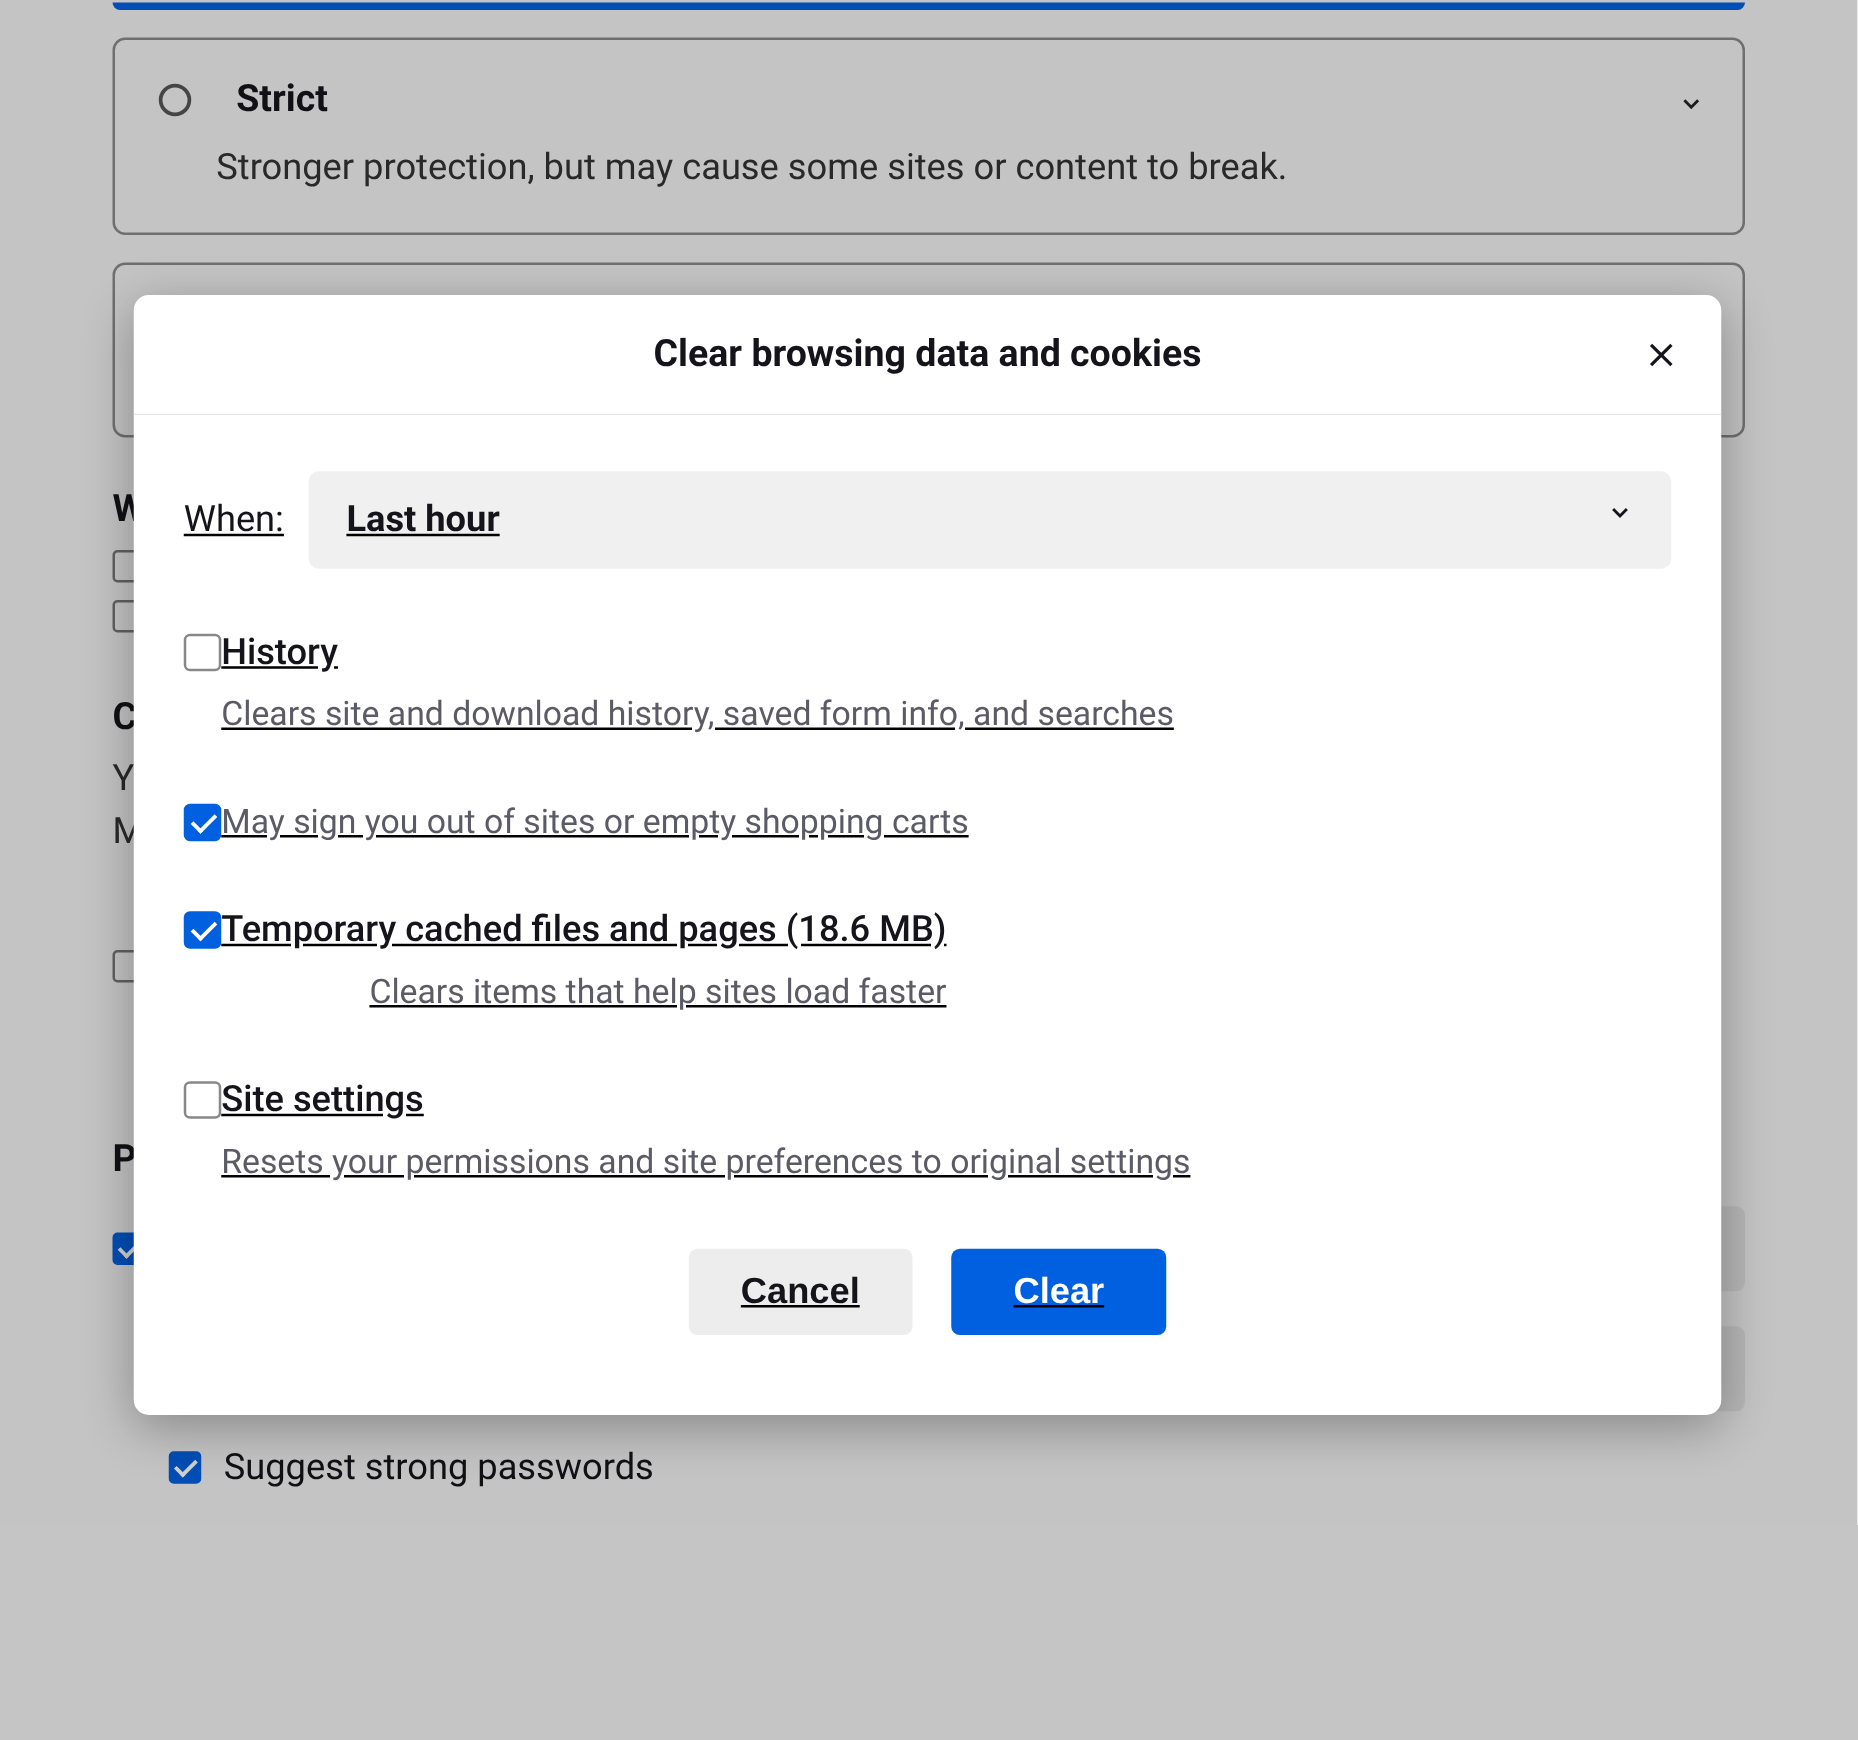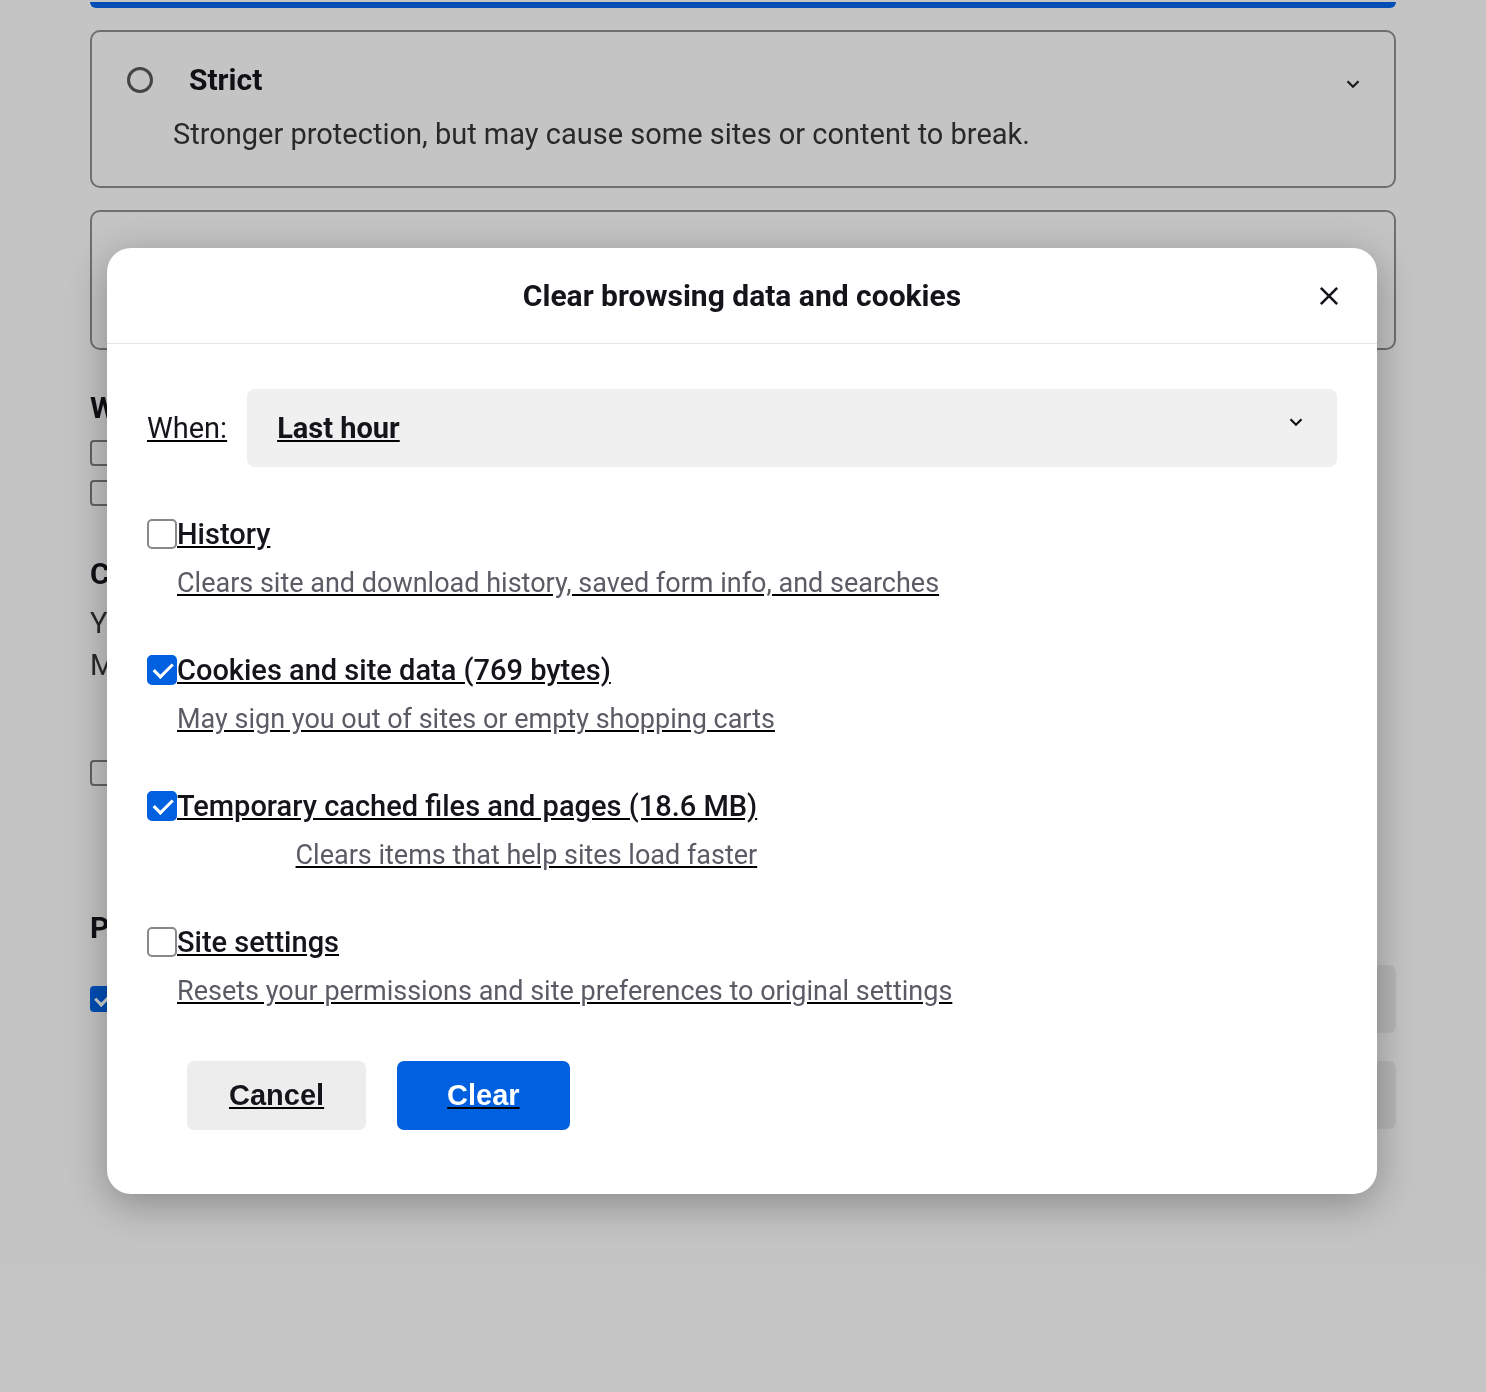--- a/index.html
+++ b/index.html
@@ -135,24 +135,24 @@
     .pw-left {
       display: flex;
       align-items: center;
       gap: 18px;
     }
 
     
     .dialog {
       position: absolute;
       left: 107px;
-      top: 248px;
+      top: 236px;
       width: 1270px;
       background: #ffffff;
-      border-radius: 24px;
+      border-radius: 12px;
       box-shadow: 0 10px 40px rgba(0,0,0,0.3);
       z-index: 100;
       overflow: hidden;
     }
     .dialog-header {
       position: relative;
       padding: 30px 40px;
       text-align: center;
       border-bottom: 1px solid #e5e5e5;
     }
@@ -244,21 +244,21 @@
       color: #15141A;
       margin-bottom: 16px;
     }
     .item-text .item-desc {
       font-size: 27px;
       color: #5B5B66;
       text-align: right;
     }
     .dialog-footer {
       display: flex;
-      justify-content: flex-start;
+      justify-content: center;
       gap: 31px;
       padding: 0 40px 40px 40px;
     }
     .btn {
       border: none;
       border-radius: 7px;
       padding: 18px 42px;
       font-size: 29px;
       font-weight: 600;
       cursor: pointer;
@@ -370,21 +370,20 @@
       <div class="checkbox unchecked"></div>
       <div class="item-text">
         <div class="item-title">History</div>
         <div class="item-desc">Clears site and download history, saved form info, and searches</div>
       </div>
     </div>
 
     <div class="item-row">
       <div class="checkbox checked"></div>
       <div class="item-text">
-        <div class="item-title">Cookies and site data (769 bytes)</div>
         <div class="item-desc">May sign you out of sites or empty shopping carts</div>
       </div>
     </div>
 
     <div class="item-row">
       <div class="checkbox checked"></div>
       <div class="item-text">
         <div class="item-title">Temporary cached files and pages (18.6 MB)</div>
         <div class="item-desc">Clears items that help sites load faster</div>
       </div>

